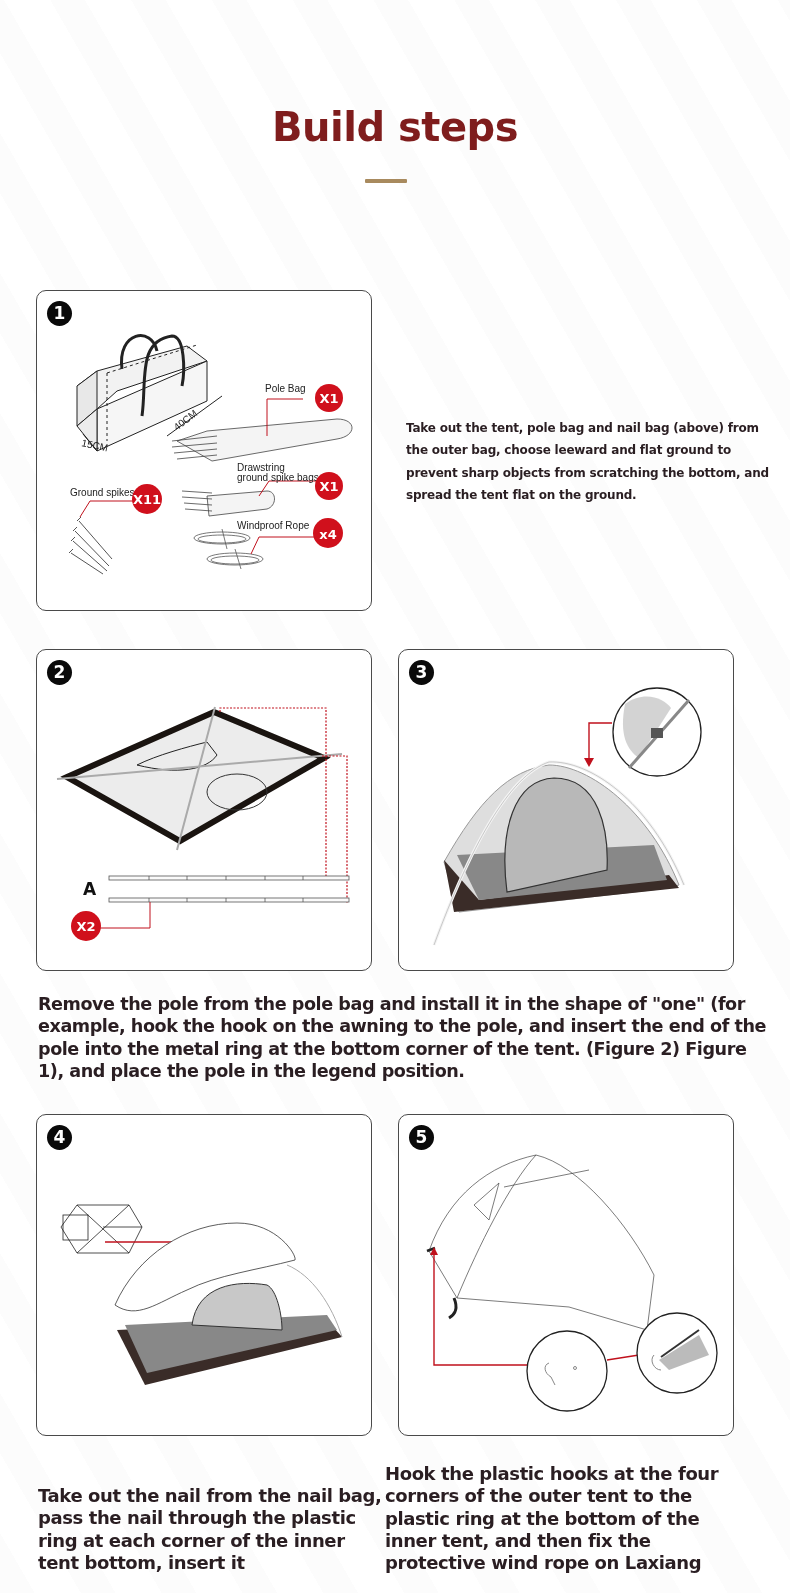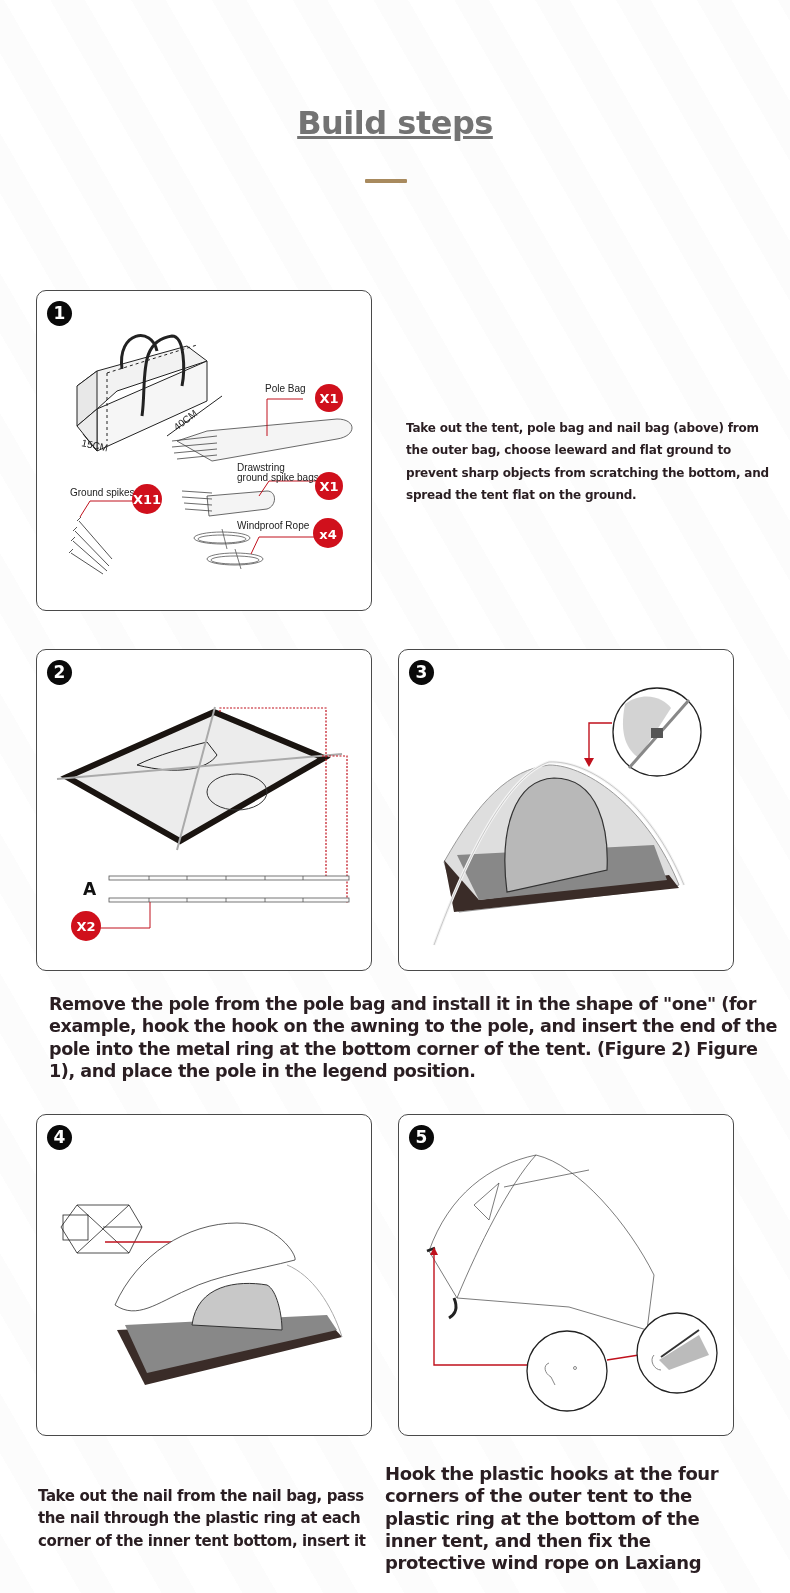--- a/index.html
+++ b/index.html
@@ -6,22 +6,22 @@
     html, body { width: 790px; height: 1593px; overflow: hidden; background: #ffffff; }
     body { font-family: "DejaVu Sans", "Liberation Sans", sans-serif; color: #2a1e22; position: relative; }
 
     .watermark {
       position: absolute; inset: 0; pointer-events: none; overflow: hidden;
       background-image: repeating-linear-gradient(60deg, rgba(0,0,0,0.012) 0 30px, rgba(0,0,0,0) 30px 70px);
     }
 
     .title {
       position: absolute; left: 0; width: 790px; top: 104px; text-align: center;
-      font-family: "DejaVu Sans", sans-serif; font-weight: bold; font-size: 32px;
-      color: #737373; letter-spacing: -0.5px; text-decoration: underline;
+      font-family: "DejaVu Sans", sans-serif; font-weight: bold; font-size: 40px;
+      color: #7f1d1d; letter-spacing: -0.5px;
     }
     .title-rule {
       position: absolute; left: 365px; top: 179px; width: 42px; height: 4px;
       background: #a88a5e; border-radius: 1px;
     }
 
     .card {
       position: absolute; border: 1.3px solid #4a4a4a; border-radius: 10px;
       background: #ffffff; overflow: hidden;
     }
@@ -31,22 +31,22 @@
       font-family: "DejaVu Sans", sans-serif; font-weight: bold; font-size: 17px;
       line-height: 25px; text-align: center;
     }
     .card svg { position: absolute; left: 0; top: 0; }
 
     .desc {
       position: absolute; font-family: "DejaVu Sans", sans-serif; font-weight: bold;
       color: #2a1e22; letter-spacing: -0.2px;
     }
     .desc-1 { left: 406px; top: 417px; width: 370px; font-size: 12px; line-height: 22.4px; }
-    .desc-2 { left: 38px; top: 993px; width: 730px; font-size: 17.6px; line-height: 22.3px; letter-spacing: -0.45px; margin-left: 11px; }
-    .desc-3 { left: 38px; top: 1485px; width: 345px; font-size: 15px; line-height: 22.3px; letter-spacing: -0.4px; }
+    .desc-2 { left: 38px; top: 993px; width: 730px; font-size: 17.6px; line-height: 22.3px; letter-spacing: -0.45px; }
+    .desc-3 { left: 38px; top: 1485px; width: 345px; font-size: 18px; line-height: 22.3px; letter-spacing: -0.4px; }
     .desc-4 { left: 385px; top: 1463px; width: 345px; font-size: 18px; line-height: 22.3px; letter-spacing: -0.4px; }
 
     .lbl { font-family: "Liberation Sans", sans-serif; font-size: 10px; fill: #222; }
     .badge-txt { font-family: "DejaVu Sans", sans-serif; font-weight: bold; font-size: 13px; fill: #ffffff; }
   </style>
 </head>
 <body>
 
 <div class="watermark"></div>
 

